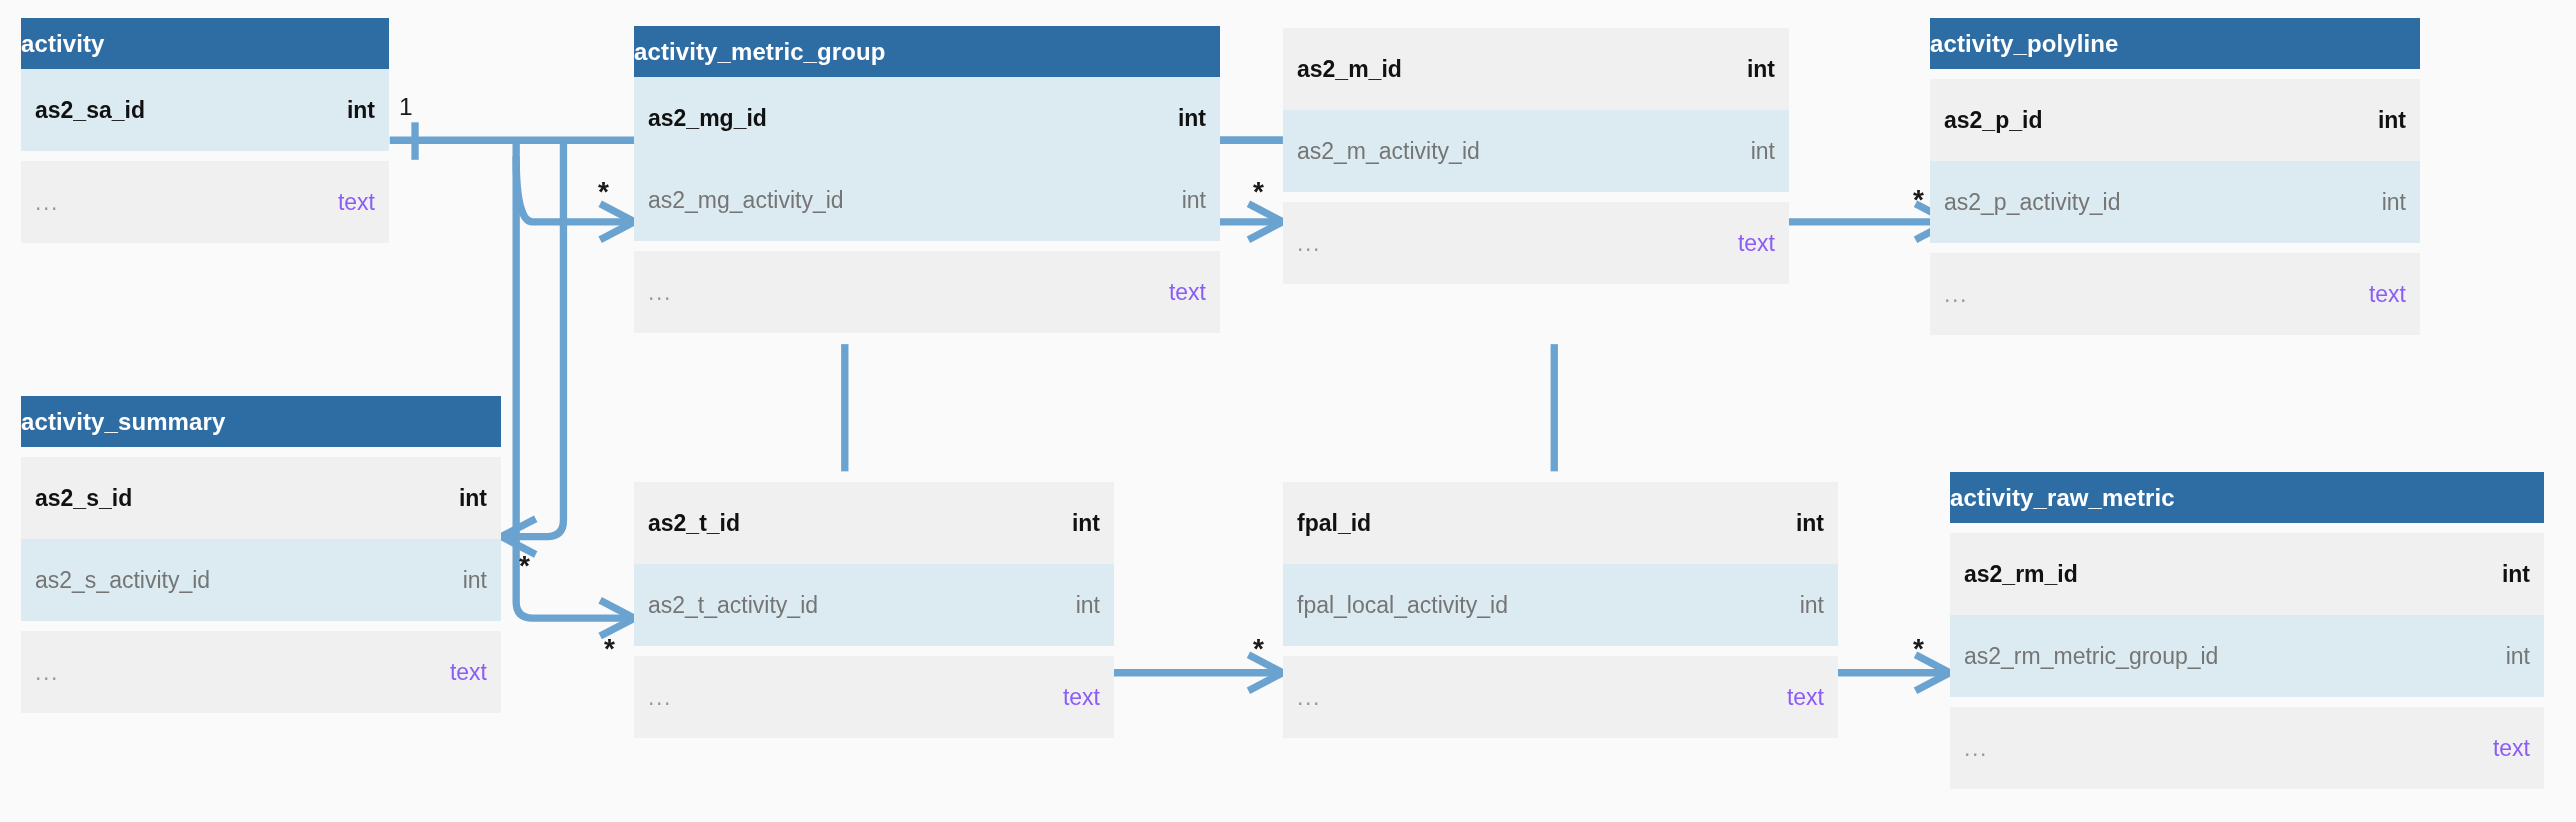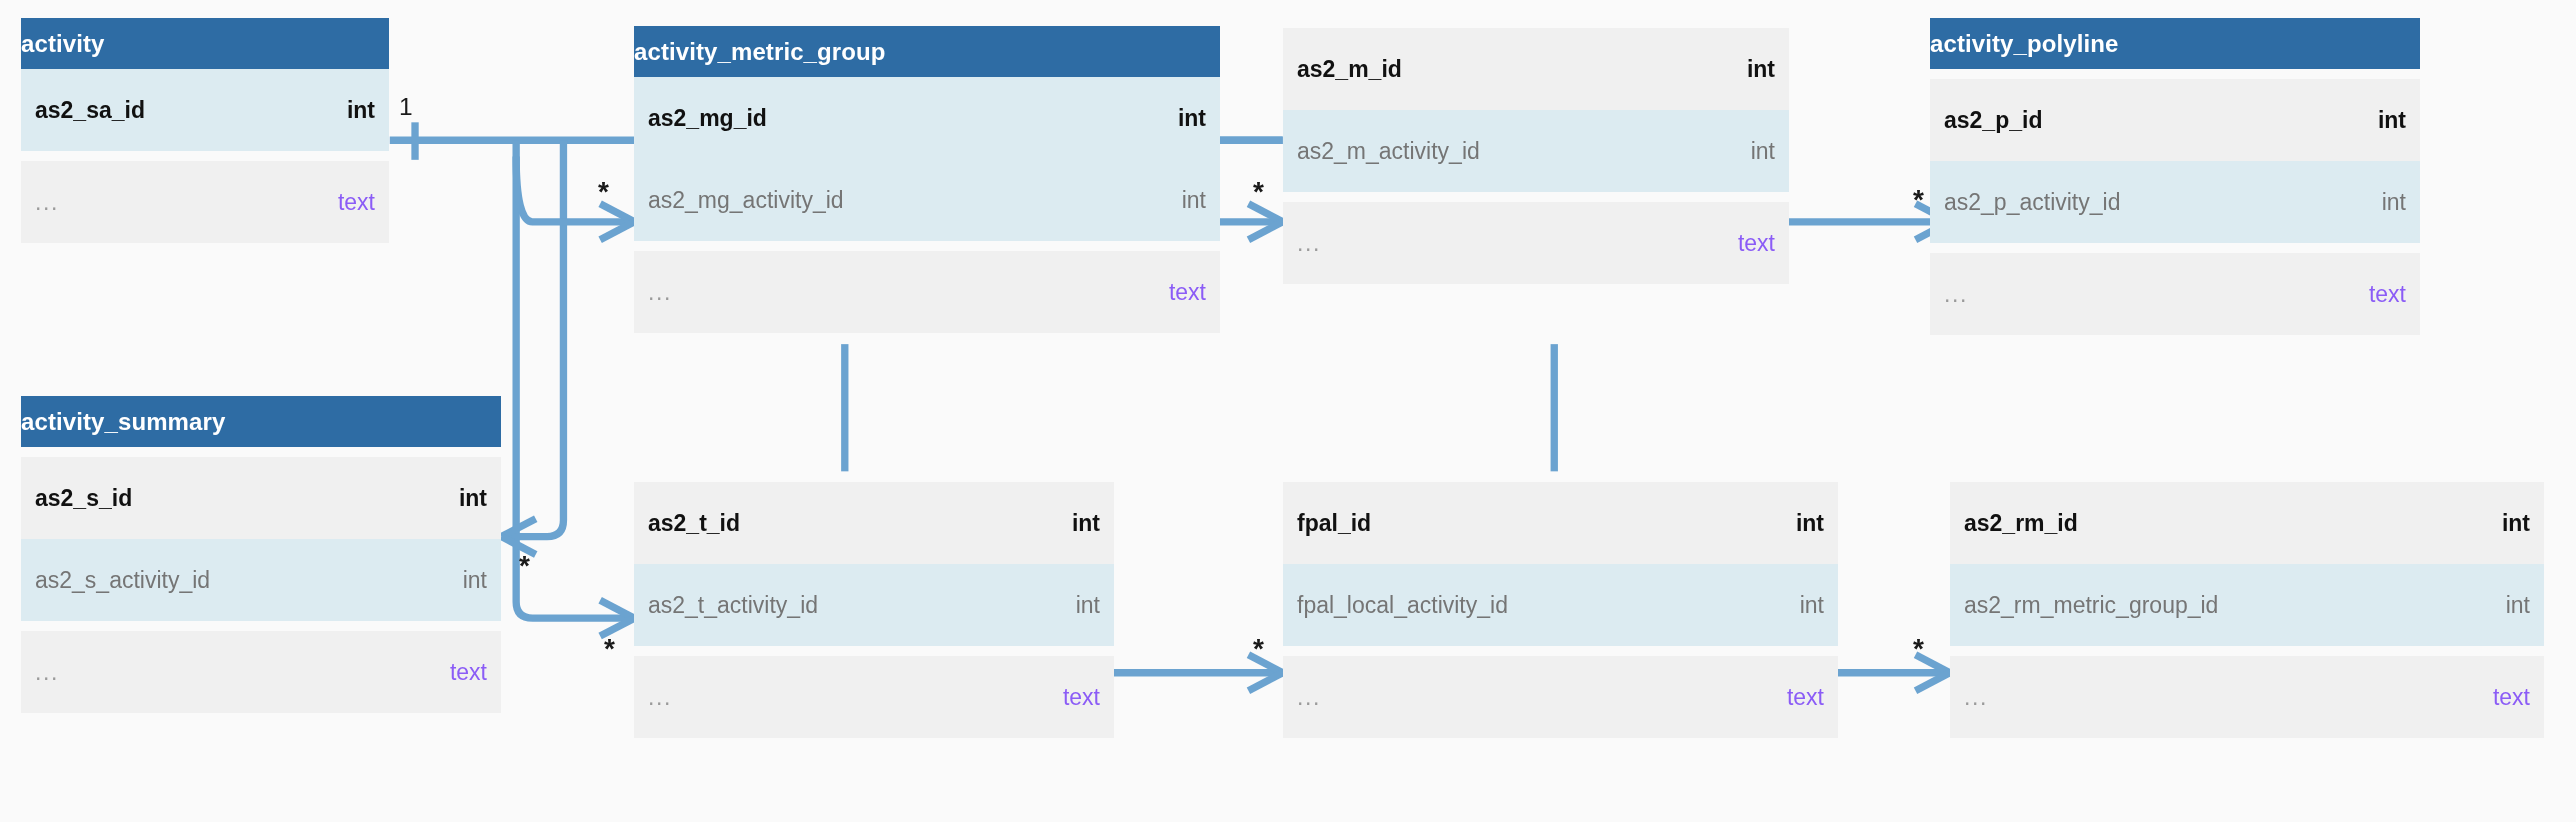--- a/index.html
+++ b/index.html
@@ -223,20 +223,21 @@
         <div class="tbl-row fk band-blue">
           <span class="col-name">fpal_local_activity_id</span>
           <span class="col-type">int</span>
         </div>
         <div class="tbl-row ellipsis band-gray">
           <span class="col-name">...</span>
           <span class="col-type">text</span>
         </div>
       </div>
       <div class="er-table" style="left: 1950px; top: 472px; width: 594px;">
+        <div class="tbl-header">activity_raw_metric</div>
         <div class="tbl-row pk band-gray">
           <span class="col-name">as2_rm_id</span>
           <span class="col-type">int</span>
         </div>
         <div class="tbl-row fk band-blue">
           <span class="col-name">as2_rm_metric_group_id</span>
           <span class="col-type">int</span>
         </div>
         <div class="tbl-row ellipsis band-gray">
           <span class="col-name">...</span>

